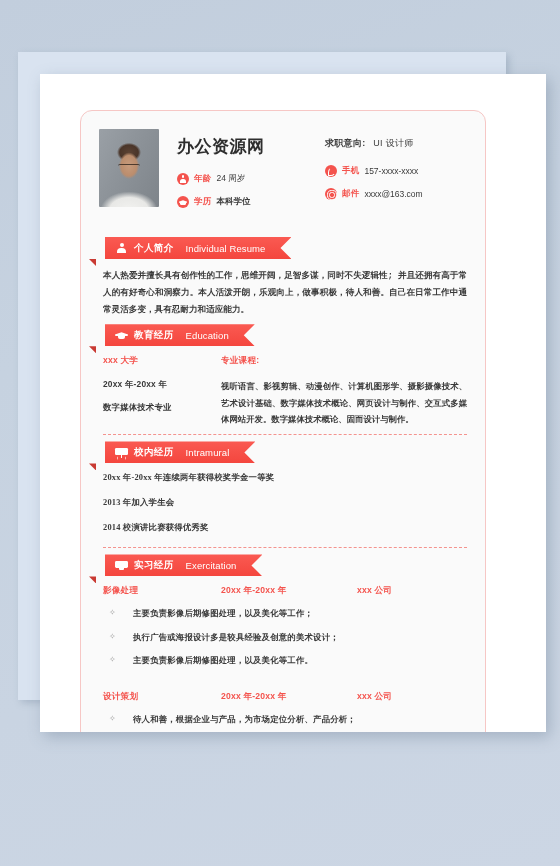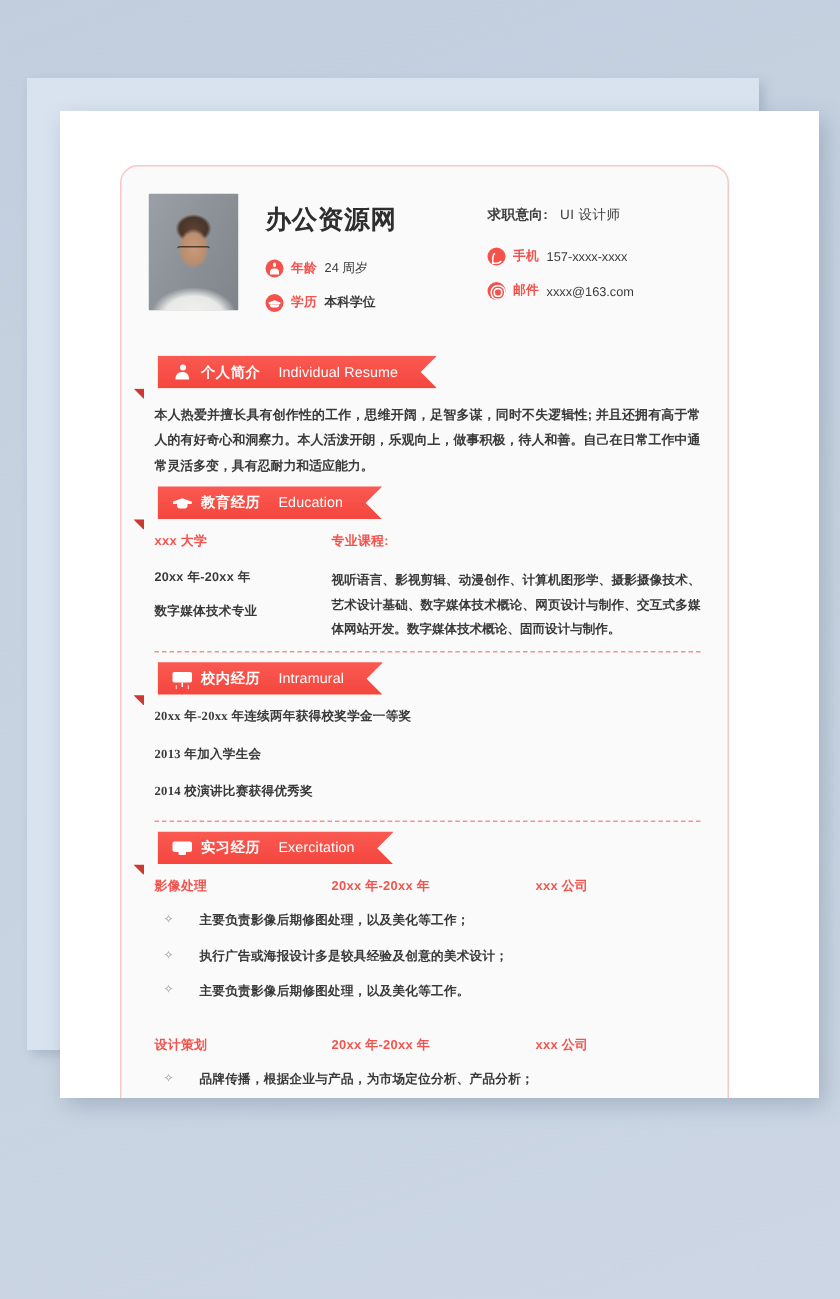--- a/index.html
+++ b/index.html
@@ -271,20 +271,21 @@
 
   .sec-body { padding: 9px 18px 0 22px; }
 
   
   .para {
     font-size: 8.6px;
     line-height: 1.95;
     color: #3a3a3a;
     text-align: justify;
     font-weight: bold;
+    font-family: Liberation Mono, monospace;
   }
 
   
   .edu-grid { display: flex; }
   .edu-left  { flex: 0 0 118px; }
   .edu-right { flex: 1; }
 
   .edu-head {
     font-size: 8.6px; font-weight: bold; color: #f4534d;
     margin-bottom: 12px; letter-spacing: .2px;
@@ -488,21 +489,21 @@
           </div>
 
           <div class="job" style="margin-top:26px;">
             <div class="job-head">
               <span class="job-role">设计策划</span>
               <span class="job-period">20xx 年-20xx 年</span>
               <span class="job-org">xxx 公司</span>
             </div>
             <div class="bullet">
               <span class="bullet-mark">✧</span>
-              <span class="bullet-text">品牌传播，根据企业与产品，为市场定位分析、产品分析；</span>
+              <span class="bullet-text">待人和善，根据企业与产品，为市场定位分析、产品分析；</span>
             </div>
           </div>
 
         </div>
       </div>
 
     </div>
 
   </div>
 </div>

